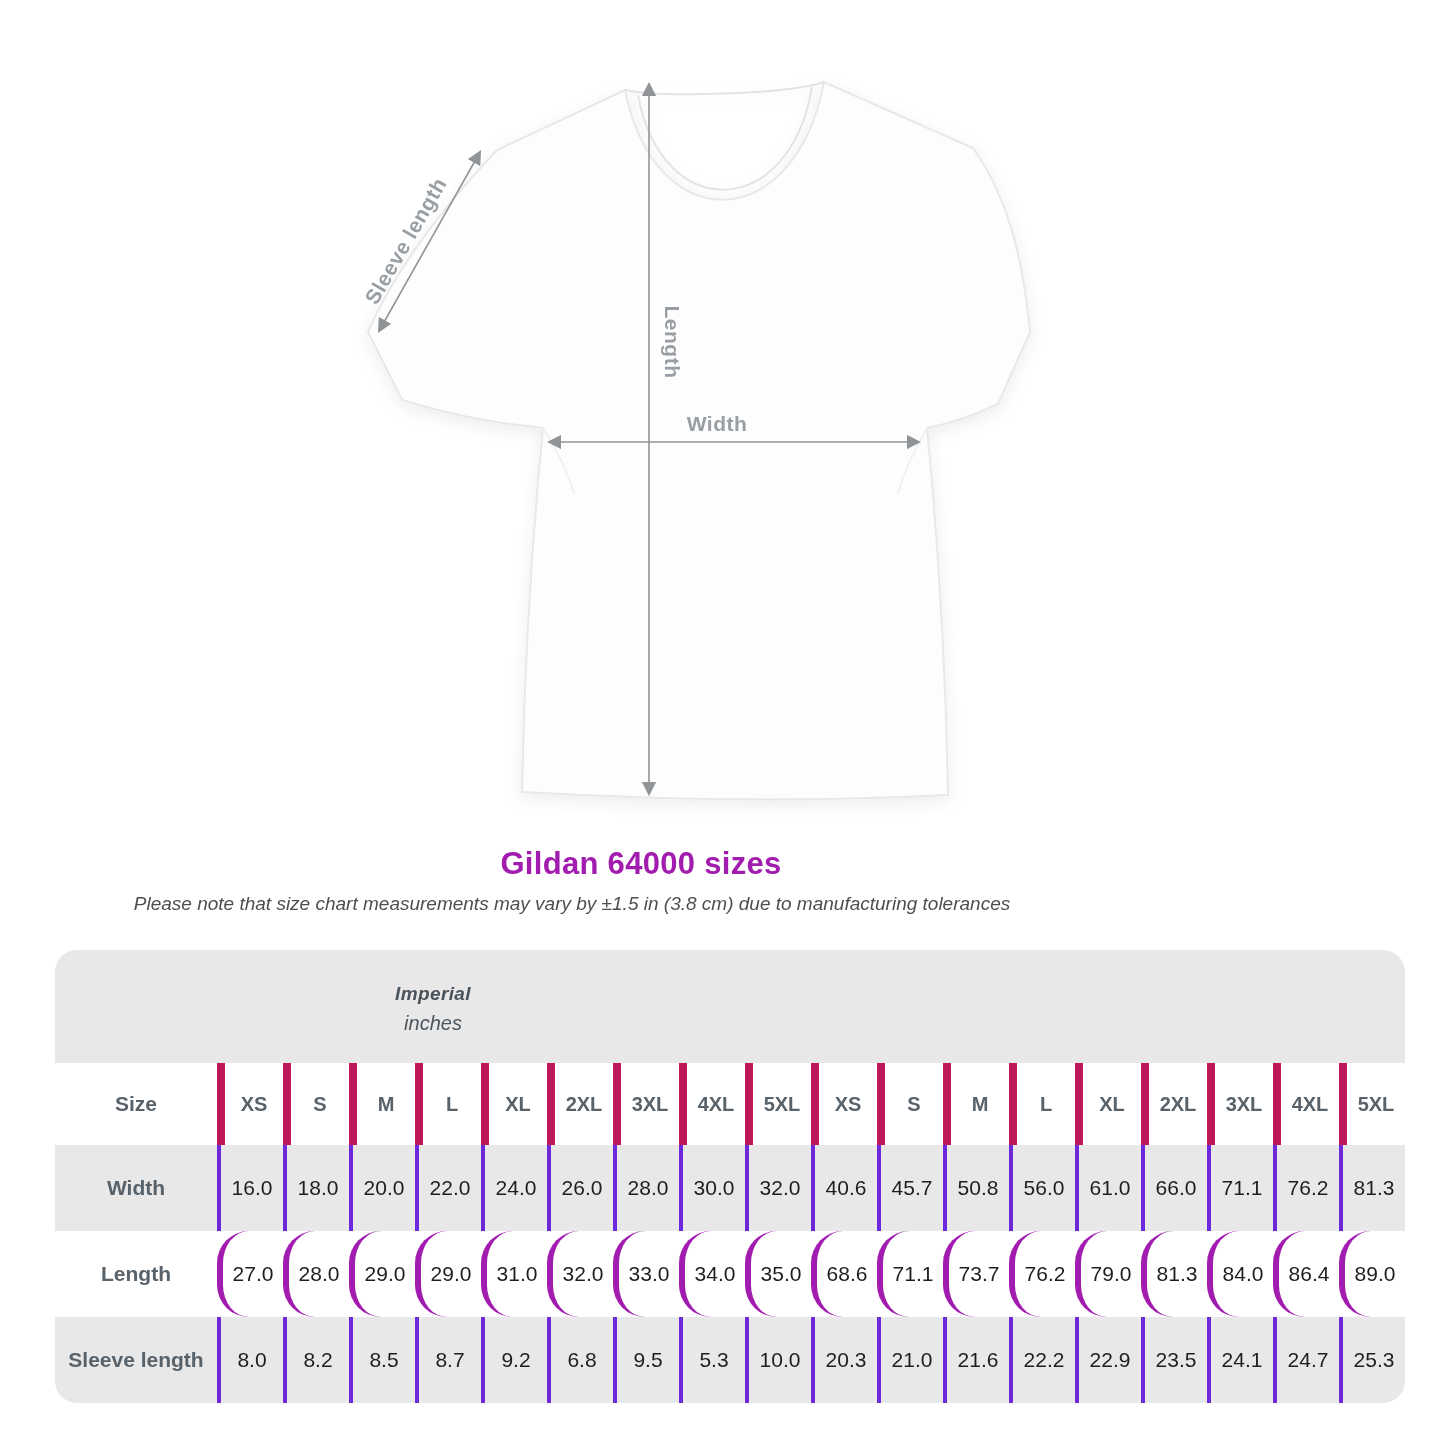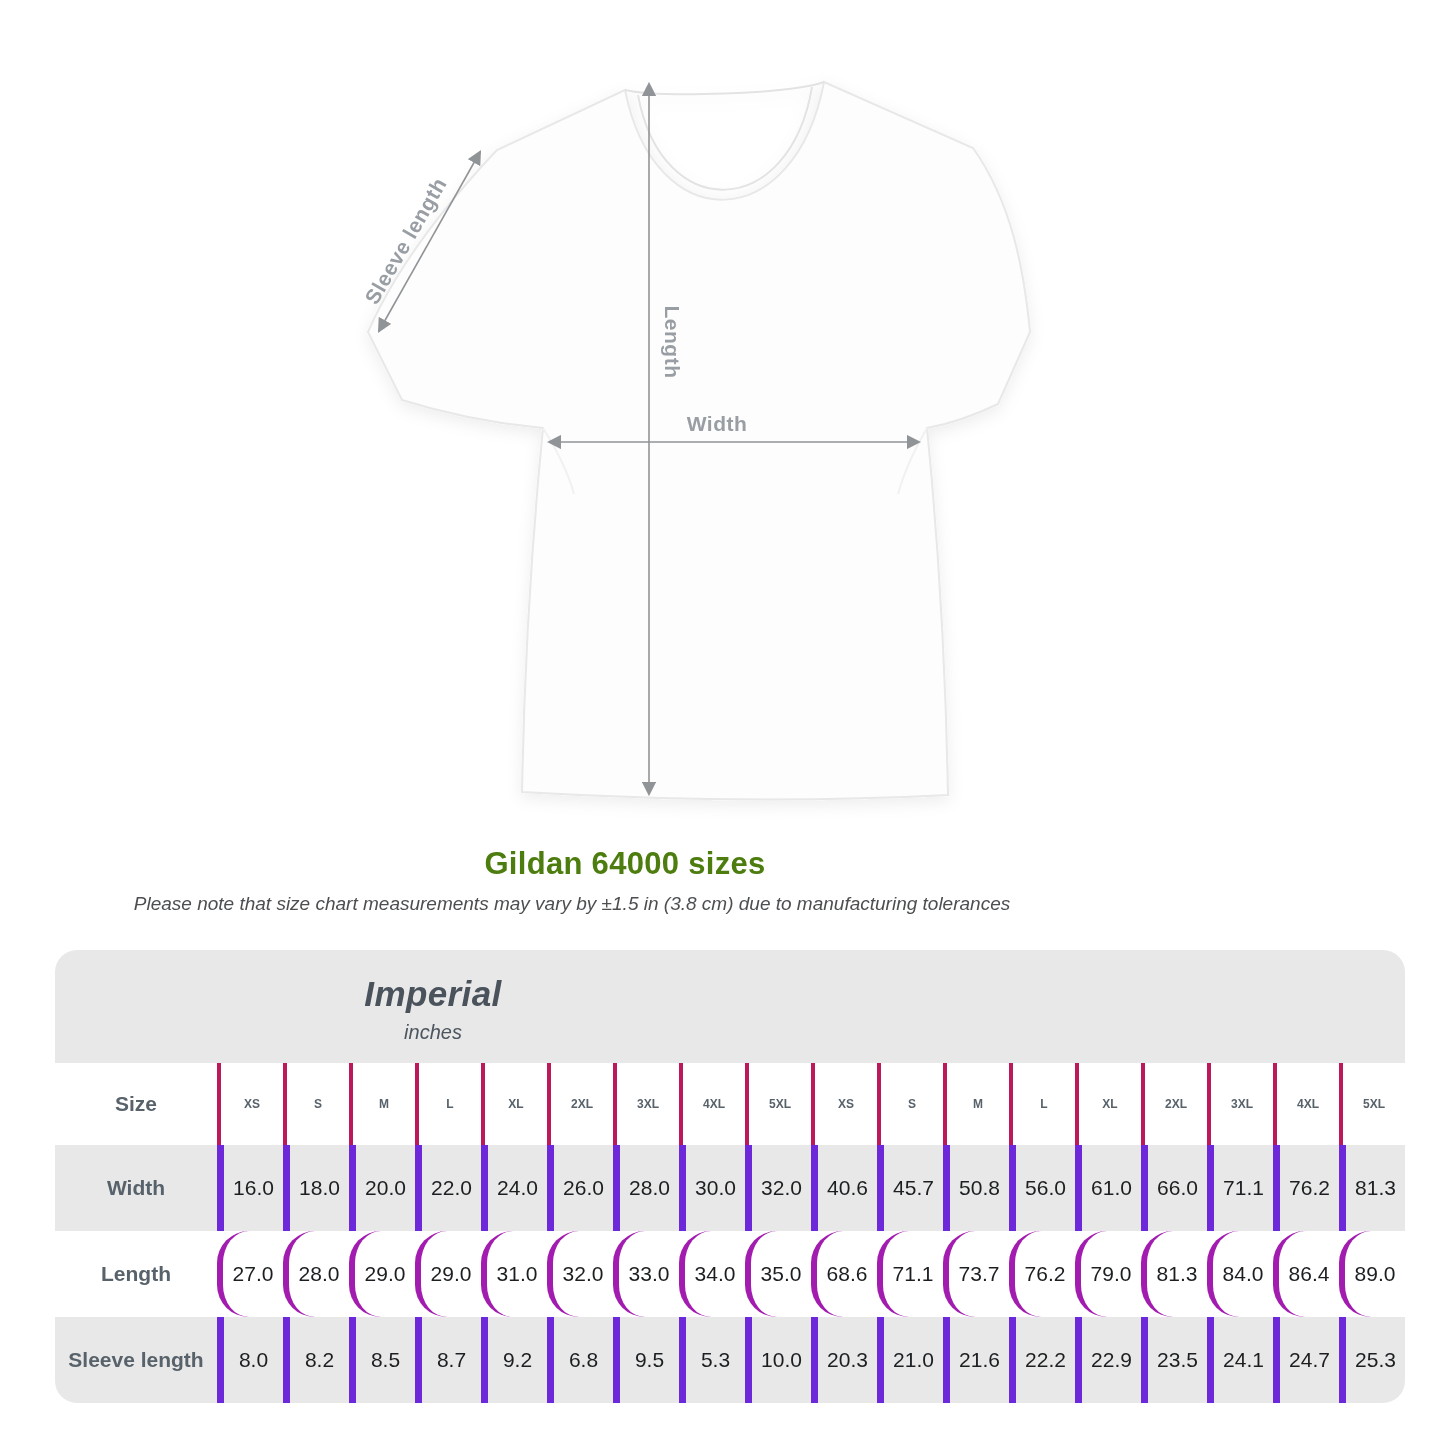--- a/index.html
+++ b/index.html
@@ -14,54 +14,54 @@
     position:absolute; font-weight:bold; color:#989ea3;
     font-size:21px; letter-spacing:0.5px; width:200px; text-align:center;
     white-space:nowrap;
   }
   #length-label  { left:572px; top:330px; transform:rotate(90deg); }
   #width-label   { left:617px; top:412px; }
   #sleeve-label  { left:306px; top:229px; transform:rotate(-60deg); }
 
   
   #page-title {
-    position:absolute; left:0; top:846px; width:1250px; text-align:center;
-    font-size:31px; font-weight:bold; color:#4d7c0f; letter-spacing:0.3px;
+    position:absolute; left:16px; top:846px; width:1250px; text-align:center;
+    font-size:31px; font-weight:bold; color:#a21caf; letter-spacing:0.3px;
   }
   #page-subtitle {
     position:absolute; left:0; top:893px; width:1144px; text-align:center;
     font-size:19px; font-style:italic; color:#4c4f52;
   }
 
   
   * { box-sizing:border-box; }
   #size-table { position:absolute; left:55px; top:950px; width:1350px; }
 
   #band { display:flex; height:113px; background:#e8e8e8; border-radius:22px 22px 0 0; }
   .band-half { display:flex; flex-direction:column; align-items:center; justify-content:center; padding-top:4px; }
   .band-half.imperial { width:756px; }
   .band-half.metric   { width:594px; }
-  .group-name { font-size:35px; font-weight:bold; font-style:italic; color:#4a535b; letter-spacing:0.4px; }
+  .group-name { font-size:19px; font-weight:bold; font-style:italic; color:#4a535b; letter-spacing:0.4px; }
   .group-unit { font-size:20px; font-style:italic; color:#4d565e; margin-top:7px; }
 
   .t-row { display:flex; width:1350px;justify-content:space-between; }
   .t-row .label-cell {
     width:162px; display:flex; align-items:center; justify-content:center;
     font-weight:bold; font-size:21px; color:#58626b;
   }
   .t-row .cell {
     width:66px; display:flex; align-items:center; justify-content:center;
     font-size:21px; color:#1c1f22;
   }
   .size-row { height:82px; background:#ffffff; }
-  .size-row .cell { font-weight:bold; font-size:12px; color:#58626b; border-left:4px solid #be185d; }
+  .size-row .cell { font-weight:bold; font-size:20px; color:#58626b; border-left:8px solid #be185d; }
   .row-white { height:86px; background:#ffffff; }
   .row-white .cell { border-left:6px solid #a21caf;border-radius:32px; }
   .row-gray { height:86px; background:#e8e8e8; }
-  .row-gray .cell { border-left:7px solid #6d28d9; }
+  .row-gray .cell { border-left:4px solid #6d28d9; }
   .row-last { border-radius:0 0 22px 22px; overflow:hidden; }
 </style>
 </head>
 <body>
 
 <div id="stage">
 
   <svg id="hero-svg" width="1445" height="860" viewBox="0 0 1445 860">
     <defs>
       <marker id="arw" viewBox="0 0 10 10" refX="8.5" refY="5" markerWidth="9" markerHeight="9" orient="auto-start-reverse">

